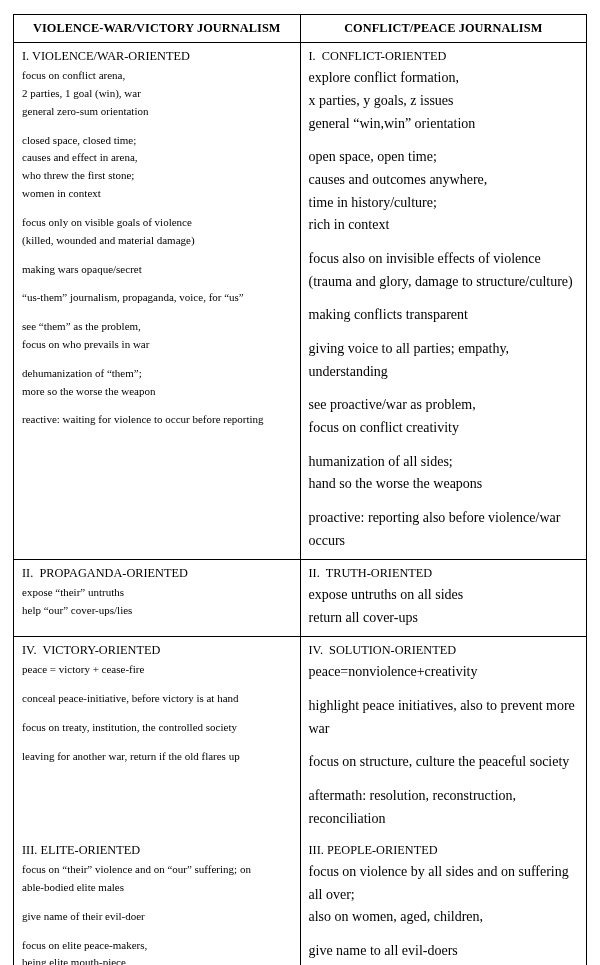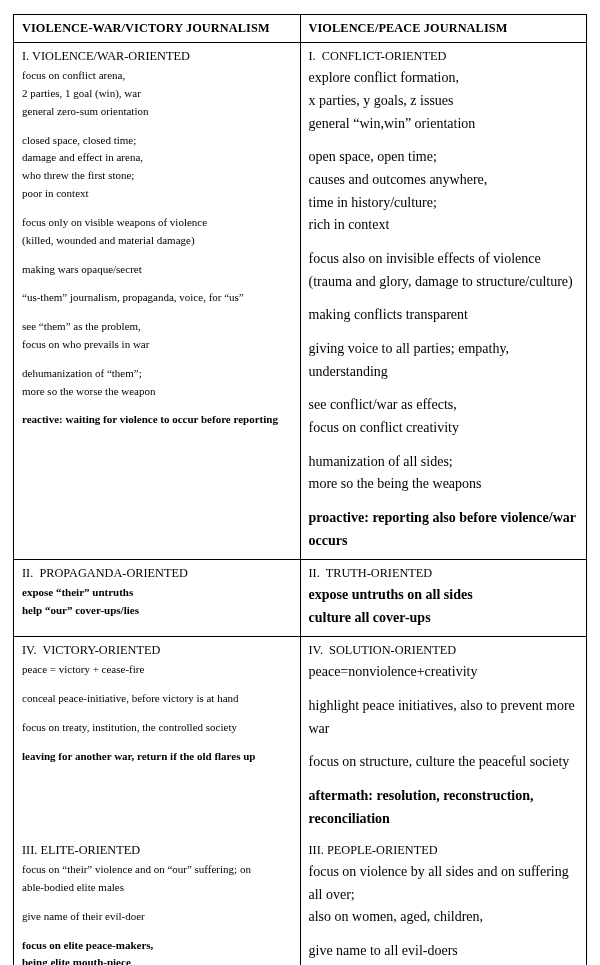--- a/index.html
+++ b/index.html
@@ -32,20 +32,21 @@
   td.cell {
     vertical-align: top;
     border-left: 1.6px solid #000;
     border-right: 1.6px solid #000;
     padding: 5px 8px 7px 8px;
   }
   tr.header-row td.cell {
     border-bottom: 1.6px solid #000;
     padding-top: 6px;
     padding-bottom: 6px;
+    text-align: center;
   }
   tr.section-row td.cell {
     border-bottom: 1.6px solid #000;
   }
   tr.section-row.last td.cell {
     border-bottom: none;
   }
 
   .col-header {
     font-size: 12.3px;
@@ -58,21 +59,21 @@
     font-size: 12.3px;
     font-weight: normal;
     line-height: 1.45;
     margin-bottom: 1px;
     white-space: pre;
   }
 
   .group {
     margin-bottom: 11px;
   }
-  .group.tight { margin-bottom: 0; font-weight: bold; }
+  .group.tight { margin-bottom: 0; }
   .group:last-child { margin-bottom: 0; }
 
   .line {
     font-size: 11px;
     line-height: 1.62;
     white-space: pre-wrap;
   }
 
   
   td.right .line { font-size: 14px; }
@@ -85,40 +86,40 @@
     <colgroup>
         <col class="c1">
         <col class="c2">
       </colgroup>
     <tbody>
       <tr class="header-row">
         <td class="cell left">
           <div class="col-header">VIOLENCE-WAR/VICTORY JOURNALISM</div>
         </td>
         <td class="cell right">
-          <div class="col-header">VIOLENCE/PEACE JOURNALISM</div>
+          <div class="col-header">CONFLICT/PEACE JOURNALISM</div>
         </td>
       </tr>
 
       <tr class="section-row">
         <td class="cell left">
           <div class="sec-title">I. VIOLENCE/WAR-ORIENTED</div>
           <div class="group">
             <div class="line">focus on conflict arena,</div>
             <div class="line">2 parties, 1 goal (win), war</div>
             <div class="line">general zero-sum orientation</div>
           </div>
           <div class="group">
             <div class="line">closed space, closed time;</div>
-            <div class="line">damage and effect in arena,</div>
+            <div class="line">causes and effect in arena,</div>
             <div class="line">who threw the first stone;</div>
-            <div class="line">poor in context</div>
-          </div>
-          <div class="group">
-            <div class="line">focus only on visible weapons of violence</div>
+            <div class="line">women in context</div>
+          </div>
+          <div class="group">
+            <div class="line">focus only on visible goals of violence</div>
             <div class="line">(killed, wounded and material damage)</div>
           </div>
           <div class="group">
             <div class="line">making wars opaque/secret</div>
           </div>
           <div class="group">
             <div class="line">“us-them” journalism, propaganda, voice, for “us”</div>
           </div>
           <div class="group">
             <div class="line">see “them” as the problem,</div>
@@ -149,46 +150,46 @@
             <div class="line">focus also on invisible effects of violence</div>
             <div class="line">(trauma and glory, damage to structure/culture)</div>
           </div>
           <div class="group">
             <div class="line">making conflicts transparent</div>
           </div>
           <div class="group">
             <div class="line">giving voice to all parties; empathy, understanding</div>
           </div>
           <div class="group">
-            <div class="line">see conflict/war as effects,</div>
+            <div class="line">see proactive/war as problem,</div>
             <div class="line">focus on conflict creativity</div>
           </div>
           <div class="group">
             <div class="line">humanization of all sides;</div>
-            <div class="line">more so the being the weapons</div>
+            <div class="line">hand so the worse the weapons</div>
           </div>
           <div class="group tight">
             <div class="line">proactive: reporting also before violence/war occurs</div>
           </div>
         </td>
       </tr>
 
       <tr class="section-row">
         <td class="cell left">
           <div class="sec-title">II.  PROPAGANDA-ORIENTED</div>
           <div class="group tight">
             <div class="line">expose “their” untruths</div>
             <div class="line">help “our” cover-ups/lies</div>
           </div>
         </td>
         <td class="cell right">
           <div class="sec-title">II.  TRUTH-ORIENTED</div>
           <div class="group tight">
             <div class="line">expose untruths on all sides</div>
-            <div class="line">culture all cover-ups</div>
+            <div class="line">return all cover-ups</div>
           </div>
         </td>
       </tr>
 
       <tr class="section-row last">
         <td class="cell left">
           <div class="sec-title">IV.  VICTORY-ORIENTED</div>
           <div class="group">
             <div class="line">peace = victory + cease-fire</div>
           </div>

